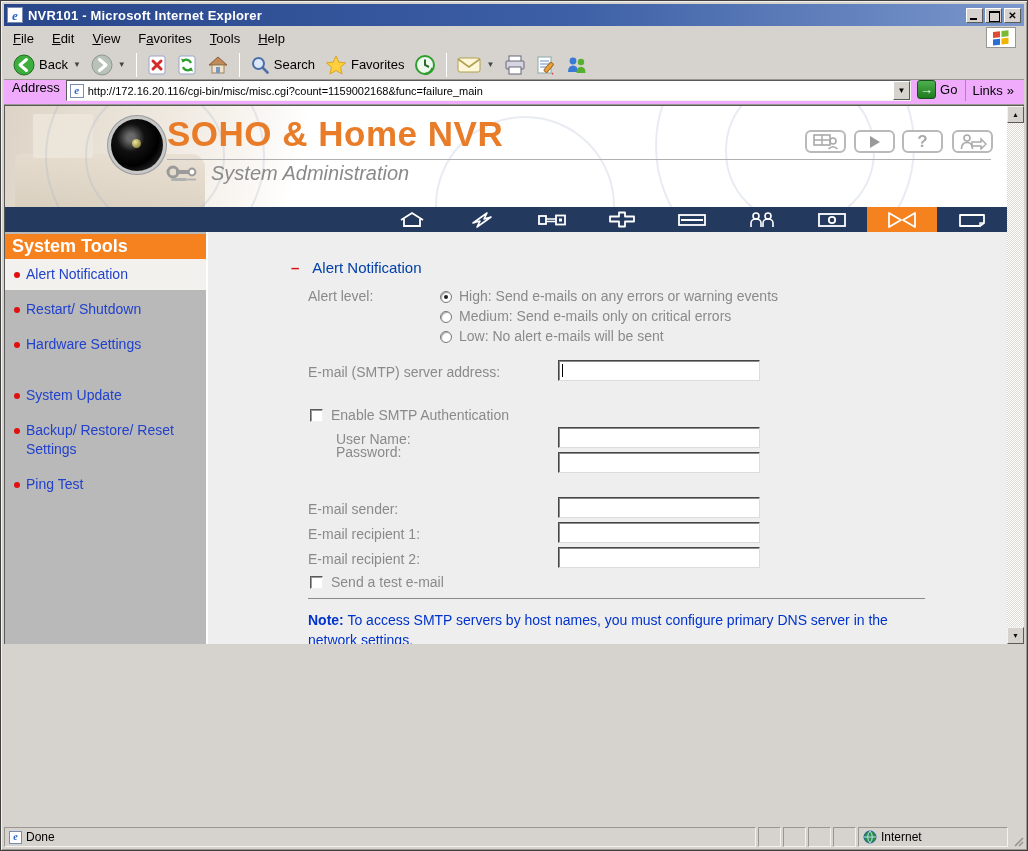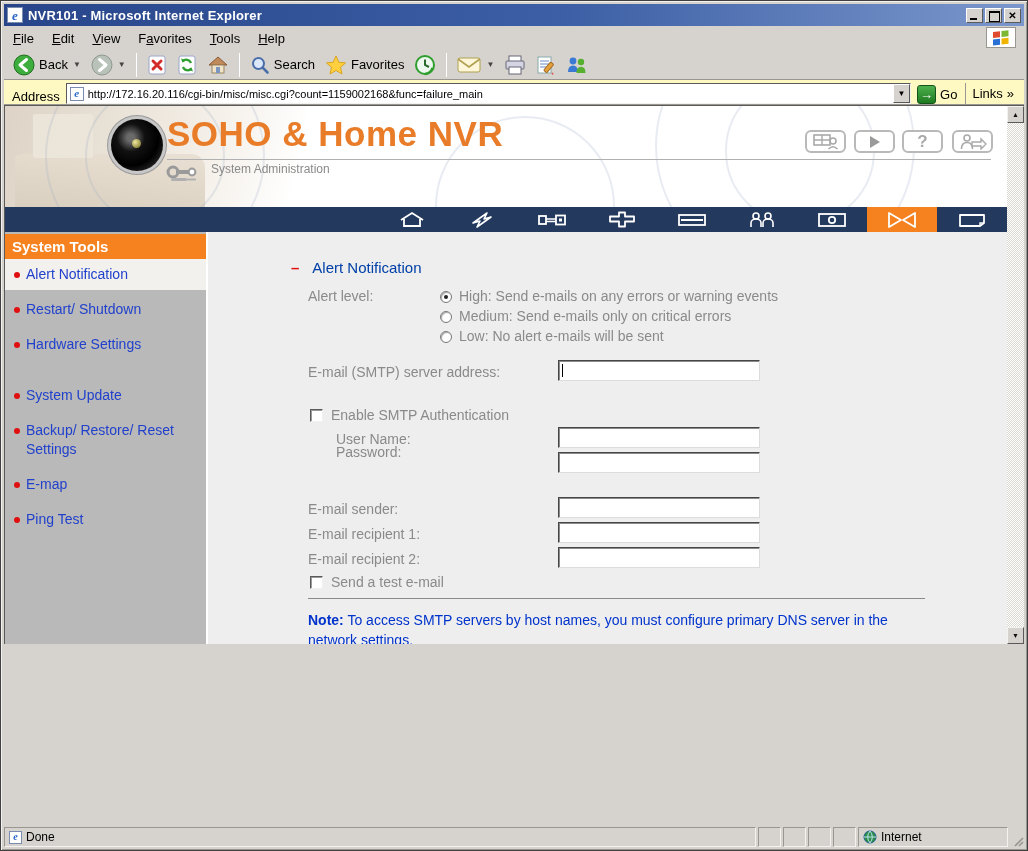--- a/index.html
+++ b/index.html
@@ -24,21 +24,21 @@
   .menuitem u{text-decoration:underline;}
   .throbber{position:absolute;right:8px;top:1px;width:30px;height:21px;background:#fff;border:1px solid #9a9690;
     display:flex;align-items:center;justify-content:center;}
   
   .toolbar{position:absolute;left:3px;top:49px;right:3px;height:30px;background:#d6d3ce;display:flex;align-items:center;
     border-bottom:1px solid #9a9690;padding-left:4px;}
   .tbtn{display:flex;align-items:center;gap:4px;padding:2px 5px;font-size:13px;color:#000;}
   .caret{font-size:8px;color:#444;margin-left:1px;}
   .tsep{width:1px;height:24px;background:#9a9690;border-right:1px solid #fff;margin:0 5px;}
   
-  .addrbar{position:absolute;left:3px;top:79px;right:3px;height:25px;background:#fef9c3;display:flex;align-items:flex-end;
+  .addrbar{position:absolute;left:3px;top:79px;right:3px;height:25px;background:#f0abfc;display:flex;align-items:flex-start;
     border-bottom:1px solid #9a9690;padding:0 4px;}
   .addrlabel{font-size:13px;margin:0 6px 0 4px;}
   .addrfield{flex:1;height:21px;background:#fff;border:1px solid;border-color:#5a5a5a #f4f2ee #f4f2ee #5a5a5a;
     display:flex;align-items:center;padding-left:3px;position:relative;}
   .addrurl{font-size:11px;color:#000;margin-left:4px;flex:1;white-space:nowrap;overflow:hidden;}
   .addrdrop{width:17px;height:19px;background:#d6d3ce;border:1px solid;border-color:#fff #5a5a5a #5a5a5a #fff;
     display:flex;align-items:center;justify-content:center;font-size:8px;}
   .gobtn{display:flex;align-items:center;gap:4px;padding:0 6px;font-size:13px;}
   .gosq{width:19px;height:19px;background:linear-gradient(#4db04d,#1f7a1f);border:1px solid #14541c;border-radius:3px;
     color:#fff;font-weight:bold;display:flex;align-items:center;justify-content:center;font-size:13px;}
@@ -58,32 +58,32 @@
     background:linear-gradient(#e6ddcf,#d8cdbc);border-radius:6px 14px 0 0;opacity:.8;}
   .roomimg::after{content:"";position:absolute;left:28px;top:8px;width:60px;height:44px;background:#ece5da;border-radius:2px;opacity:.9;}
   .arc{position:absolute;border-radius:50%;border:2px solid rgba(150,170,195,.22);}
   .lens{position:absolute;left:106px;top:13px;width:52px;height:52px;border-radius:50%;
     background:radial-gradient(circle at 38% 36%, #6a6a6a 0 8%, #111 30%, #000 60%, #3a3a3a 92%, #888 100%);
     box-shadow:0 0 0 3px #c8c8c8, 0 0 0 4px #9a9a9a;}
   .lens::after{content:"";position:absolute;left:21px;top:20px;width:9px;height:9px;border-radius:50%;
     background:radial-gradient(circle at 35% 35%,#efe8a0,#6a6418);}
   .brandtitle{position:absolute;left:162px;top:8px;font-size:35px;font-weight:bold;color:#e87c28;letter-spacing:.5px;white-space:nowrap;}
   .brandline{position:absolute;left:162px;right:16px;top:53px;height:1px;background:#b0b0b0;}
-  .subtitle{position:absolute;left:206px;top:56px;font-size:12px;color:#8a8a8a;}
+  .subtitle{position:absolute;left:206px;top:56px;font-size:20px;color:#8a8a8a;font-style:italic;}
   .toolsico{position:absolute;left:160px;top:59px;}
   .hdrbtn{position:absolute;top:24px;width:41px;height:23px;border:2px solid #b9b9b9;border-radius:6px;background:#fff;
     display:flex;align-items:center;justify-content:center;color:#a9a9a9;}
   
   .navbar{position:absolute;left:0;top:101px;right:17px;height:25px;background:#24395e;display:flex;justify-content:flex-end;}
   .navitem{width:70px;height:25px;display:flex;align-items:center;justify-content:center;}
   .navitem.active{background:#f5821f;}
   
   .sidebar{position:absolute;left:0;top:126px;width:203px;bottom:0;background:#b9b9b9;border-right:2px solid #fff;}
   .sbheader{position:absolute;left:0;top:2px;right:0;height:25px;background:#f5821f;color:#fff;font-weight:bold;
-    font-size:15px;display:flex;align-items:center;padding-left:7px;}
+    font-size:18px;display:flex;align-items:center;padding-left:7px;}
   .sbitem{position:relative;padding:6px 4px 6px 21px;font-size:14px;color:#2141cc;line-height:19px;}
   .sbitem::before{content:"";position:absolute;left:9px;top:13px;width:6px;height:6px;border-radius:50%;background:#e01010;}
   .sbitem.sel{background:#f2f1ee;}
   .sblist{position:absolute;left:0;top:27px;right:0;}
   
   .main{position:absolute;left:205px;top:126px;right:17px;bottom:0;background:#eeeeee;}
   .mrow{position:absolute;font-size:14px;color:#8a8a8a;white-space:nowrap;}
   .heading{color:#0040a8;font-size:15px;}
   .hdash{color:#e01010;margin-right:13px;font-weight:bold;}
   .radio{display:inline-block;width:12px;height:12px;border-radius:50%;background:#fff;position:relative;vertical-align:-2px;
@@ -380,21 +380,20 @@
     </div>
 
     <div class="sidebar">
       <div class="sbheader">System Tools</div>
       <div class="sblist">
         <div class="sbitem sel" style="margin-bottom:4px;"><span>Alert Notification</span></div>
         <div class="sbitem" style="margin-bottom:4px;"><span>Restart/ Shutdown</span></div>
         <div class="sbitem" style="margin-bottom:20px;"><span>Hardware Settings</span></div>
         <div class="sbitem" style="margin-bottom:4px;"><span>System Update</span></div>
         <div class="sbitem" style="margin-bottom:4px;white-space:normal;"><span>Backup/ Restore/ Reset Settings</span></div>
-        <div class="sbitem" style="margin-bottom:4px;"><span>E-map</span></div>
         <div class="sbitem"><span>Ping Test</span></div>
       </div>
     </div>
 
     <div class="main">
       <div class="mrow heading" style="left:81px;top:27px;">
         <span class="hdash">–</span><span>Alert Notification</span>
       </div>
 
       <div class="mrow" style="left:98px;top:56px;">Alert level:</div>

